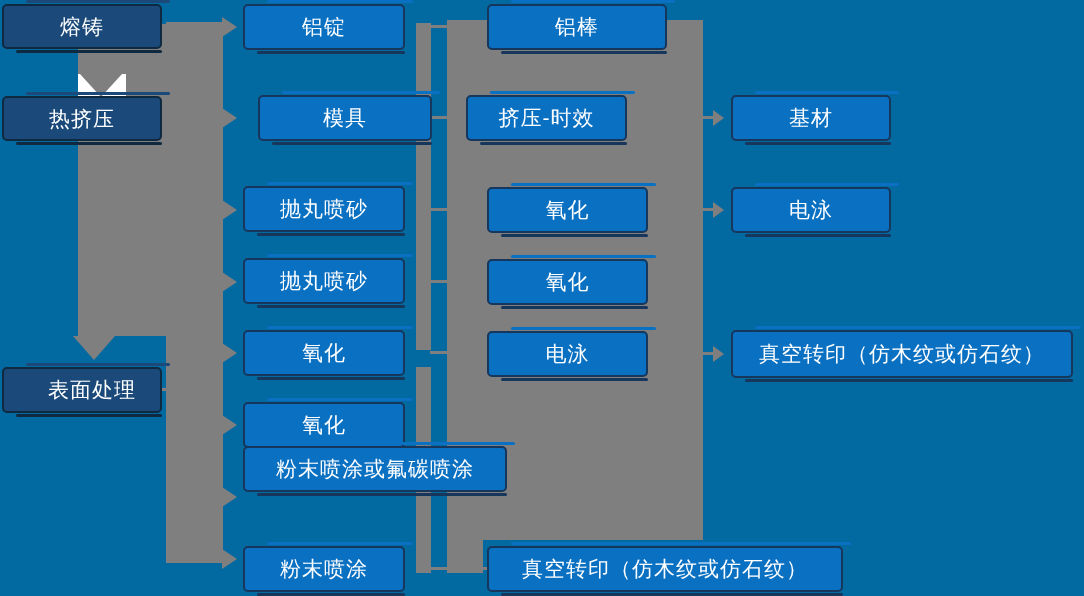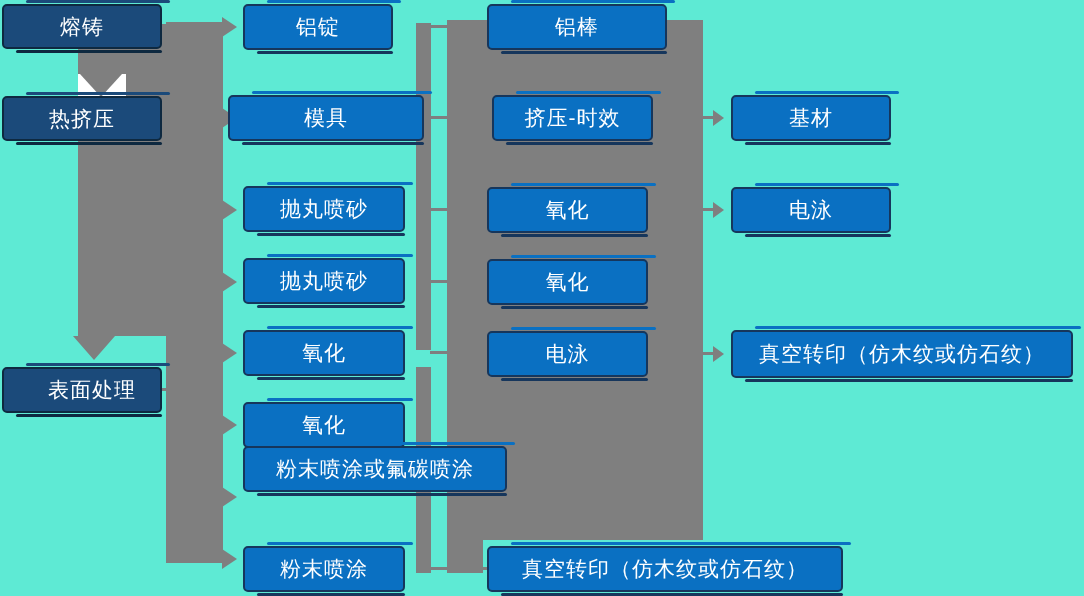--- a/index.html
+++ b/index.html
@@ -7,21 +7,21 @@
     --box-dark-blue:#1b4a7a;
     --connector-gray:#7f7f7f;
     --border-navy:#16365c;
     --border-navy-dark:#0e2940;
     --text-white:#ffffff;
   }
   html,body{margin:0;padding:0;background:#ffffff;}
   .canvas{
     position:relative;
     width:1084px;height:596px;
-    background:#5eead4;
+    background:#0369a1;
     overflow:hidden;
     font-family:"Liberation Sans","DejaVu Sans",sans-serif;
   }
   
   .conn{position:absolute;background:var(--connector-gray);z-index:1;}
   .patch{position:absolute;background:#ffffff;z-index:2;}
   .tri{position:absolute;width:0;height:0;background:none;z-index:2;}
   .tri-right{
     border-top:10px solid transparent;
     border-bottom:10px solid transparent;
@@ -113,31 +113,31 @@
   <div class="tri tri-right-sm" style="left:713px;top:110px;"></div>
   <div class="conn" style="left:701px;top:208px;width:12px;height:3px;"></div>
   <div class="tri tri-right-sm" style="left:713px;top:202px;"></div>
   <div class="conn" style="left:701px;top:352px;width:12px;height:3px;"></div>
   <div class="tri tri-right-sm" style="left:713px;top:346px;"></div>
 
   <div class="box dark" style="left:2px;top:4px;width:160px;height:45px;">熔铸</div>
   <div class="box dark" style="left:2px;top:96px;width:160px;height:45px;text-align:right;">热挤压</div>
   <div class="box dark" style="left:2px;top:367px;width:160px;height:46px;padding-left:20px;">表面处理</div>
 
-  <div class="box light" style="left:243px;top:4px;width:150px;">铝锭</div>
-  <div class="box light" style="left:228px;top:95px;width:196px;">模具</div>
+  <div class="box light" style="left:243px;top:4px;width:162px;">铝锭</div>
+  <div class="box light" style="left:258px;top:95px;width:174px;">模具</div>
   <div class="box light" style="left:243px;top:186px;width:162px;">抛丸喷砂</div>
   <div class="box light" style="left:243px;top:258px;width:162px;">抛丸喷砂</div>
   <div class="box light" style="left:243px;top:330px;width:162px;">氧化</div>
   <div class="box light" style="left:243px;top:402px;width:162px;">氧化</div>
   <div class="box light" style="left:243px;top:446px;width:264px;z-index:4;">粉末喷涂或氟碳喷涂</div>
   <div class="box light" style="left:243px;top:546px;width:162px;">粉末喷涂</div>
 
   <div class="box light" style="left:487px;top:4px;width:180px;">铝棒</div>
-  <div class="box light" style="left:492px;top:95px;width:161px;">挤压-时效</div>
+  <div class="box light" style="left:466px;top:95px;width:161px;">挤压-时效</div>
   <div class="box light" style="left:487px;top:187px;width:161px;">氧化</div>
   <div class="box light" style="left:487px;top:259px;width:161px;">氧化</div>
   <div class="box light" style="left:487px;top:331px;width:161px;">电泳</div>
   <div class="box light" style="left:487px;top:546px;width:356px;z-index:4;">真空转印（仿木纹或仿石纹）</div>
 
   <div class="box light" style="left:731px;top:95px;width:160px;">基材</div>
   <div class="box light" style="left:731px;top:187px;width:160px;">电泳</div>
   <div class="box light" style="left:731px;top:330px;width:342px;height:48px;">真空转印（仿木纹或仿石纹）</div>
 
 </div>

